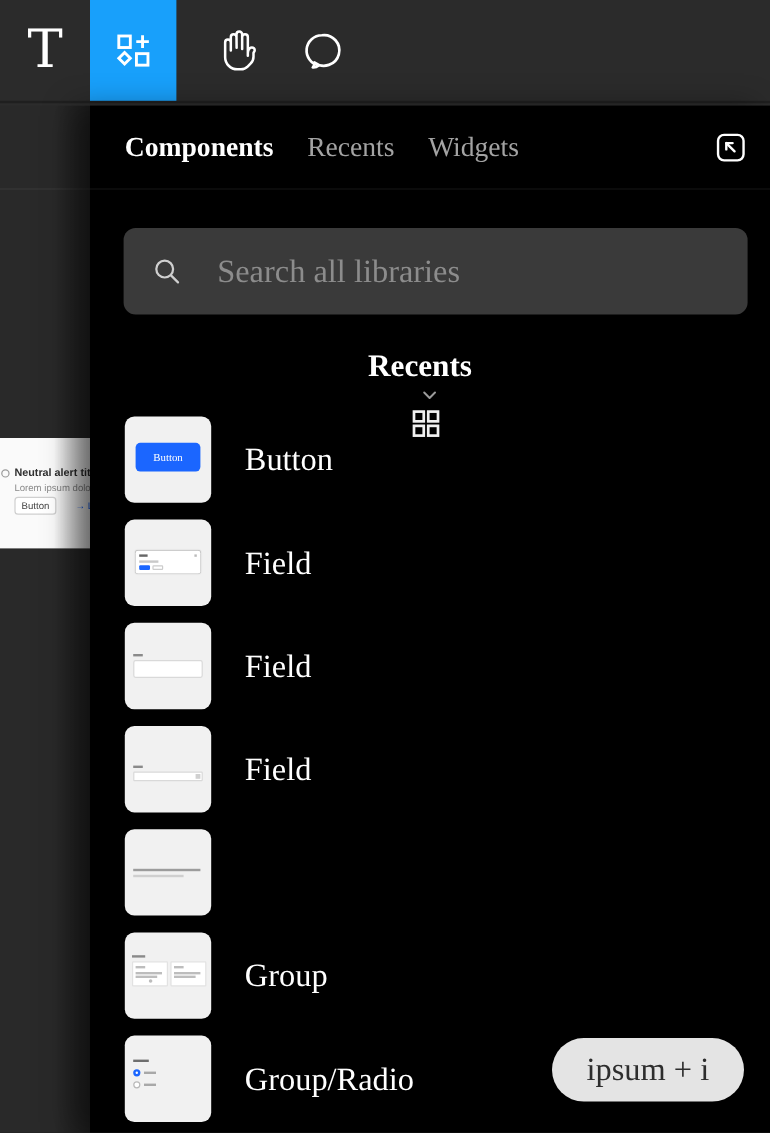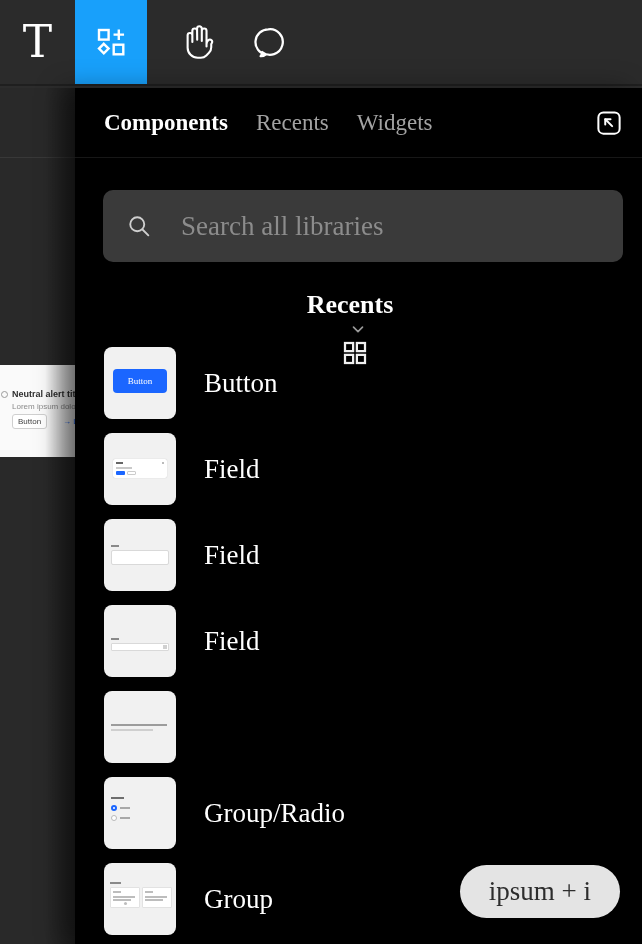--- a/index.html
+++ b/index.html
@@ -263,44 +263,44 @@
 
   <div class="item-row">
     <div class="thumb">
           <div class="al-l1"></div>
           <div class="al-l2"></div>
         </div>
   </div>
 
   <div class="item-row">
     <div class="thumb">
-          <div class="mk-label rd-label"></div>
-          <div class="rd-r1">
-            <i></i>
-          </div>
-          <div class="rd-r2"></div>
-          <div class="rd-t1"></div>
-          <div class="rd-t2"></div>
-        </div>
-    <span class="item-label">Group/Radio</span>
-  </div>
-
-  <div class="item-row">
-    <div class="thumb">
           <div class="mk-label gr-label"></div>
           <div class="gr-card gr-c1">
             <i class="gc-t"></i>
             <i class="gc-l"></i>
             <i class="gc-l2"></i>
             <i class="gc-dot"></i>
           </div>
           <div class="gr-card gr-c2">
             <i class="gc-t"></i>
             <i class="gc-l"></i>
             <i class="gc-l2"></i>
           </div>
         </div>
     <span class="item-label">Group</span>
   </div>
+
+  <div class="item-row">
+    <div class="thumb">
+          <div class="mk-label rd-label"></div>
+          <div class="rd-r1">
+            <i></i>
+          </div>
+          <div class="rd-r2"></div>
+          <div class="rd-t1"></div>
+          <div class="rd-t2"></div>
+        </div>
+    <span class="item-label">Group/Radio</span>
+  </div>
 </div>
 
   <div class="shortcut-badge">ipsum + i</div>
 </div>
 
 </body></html>

